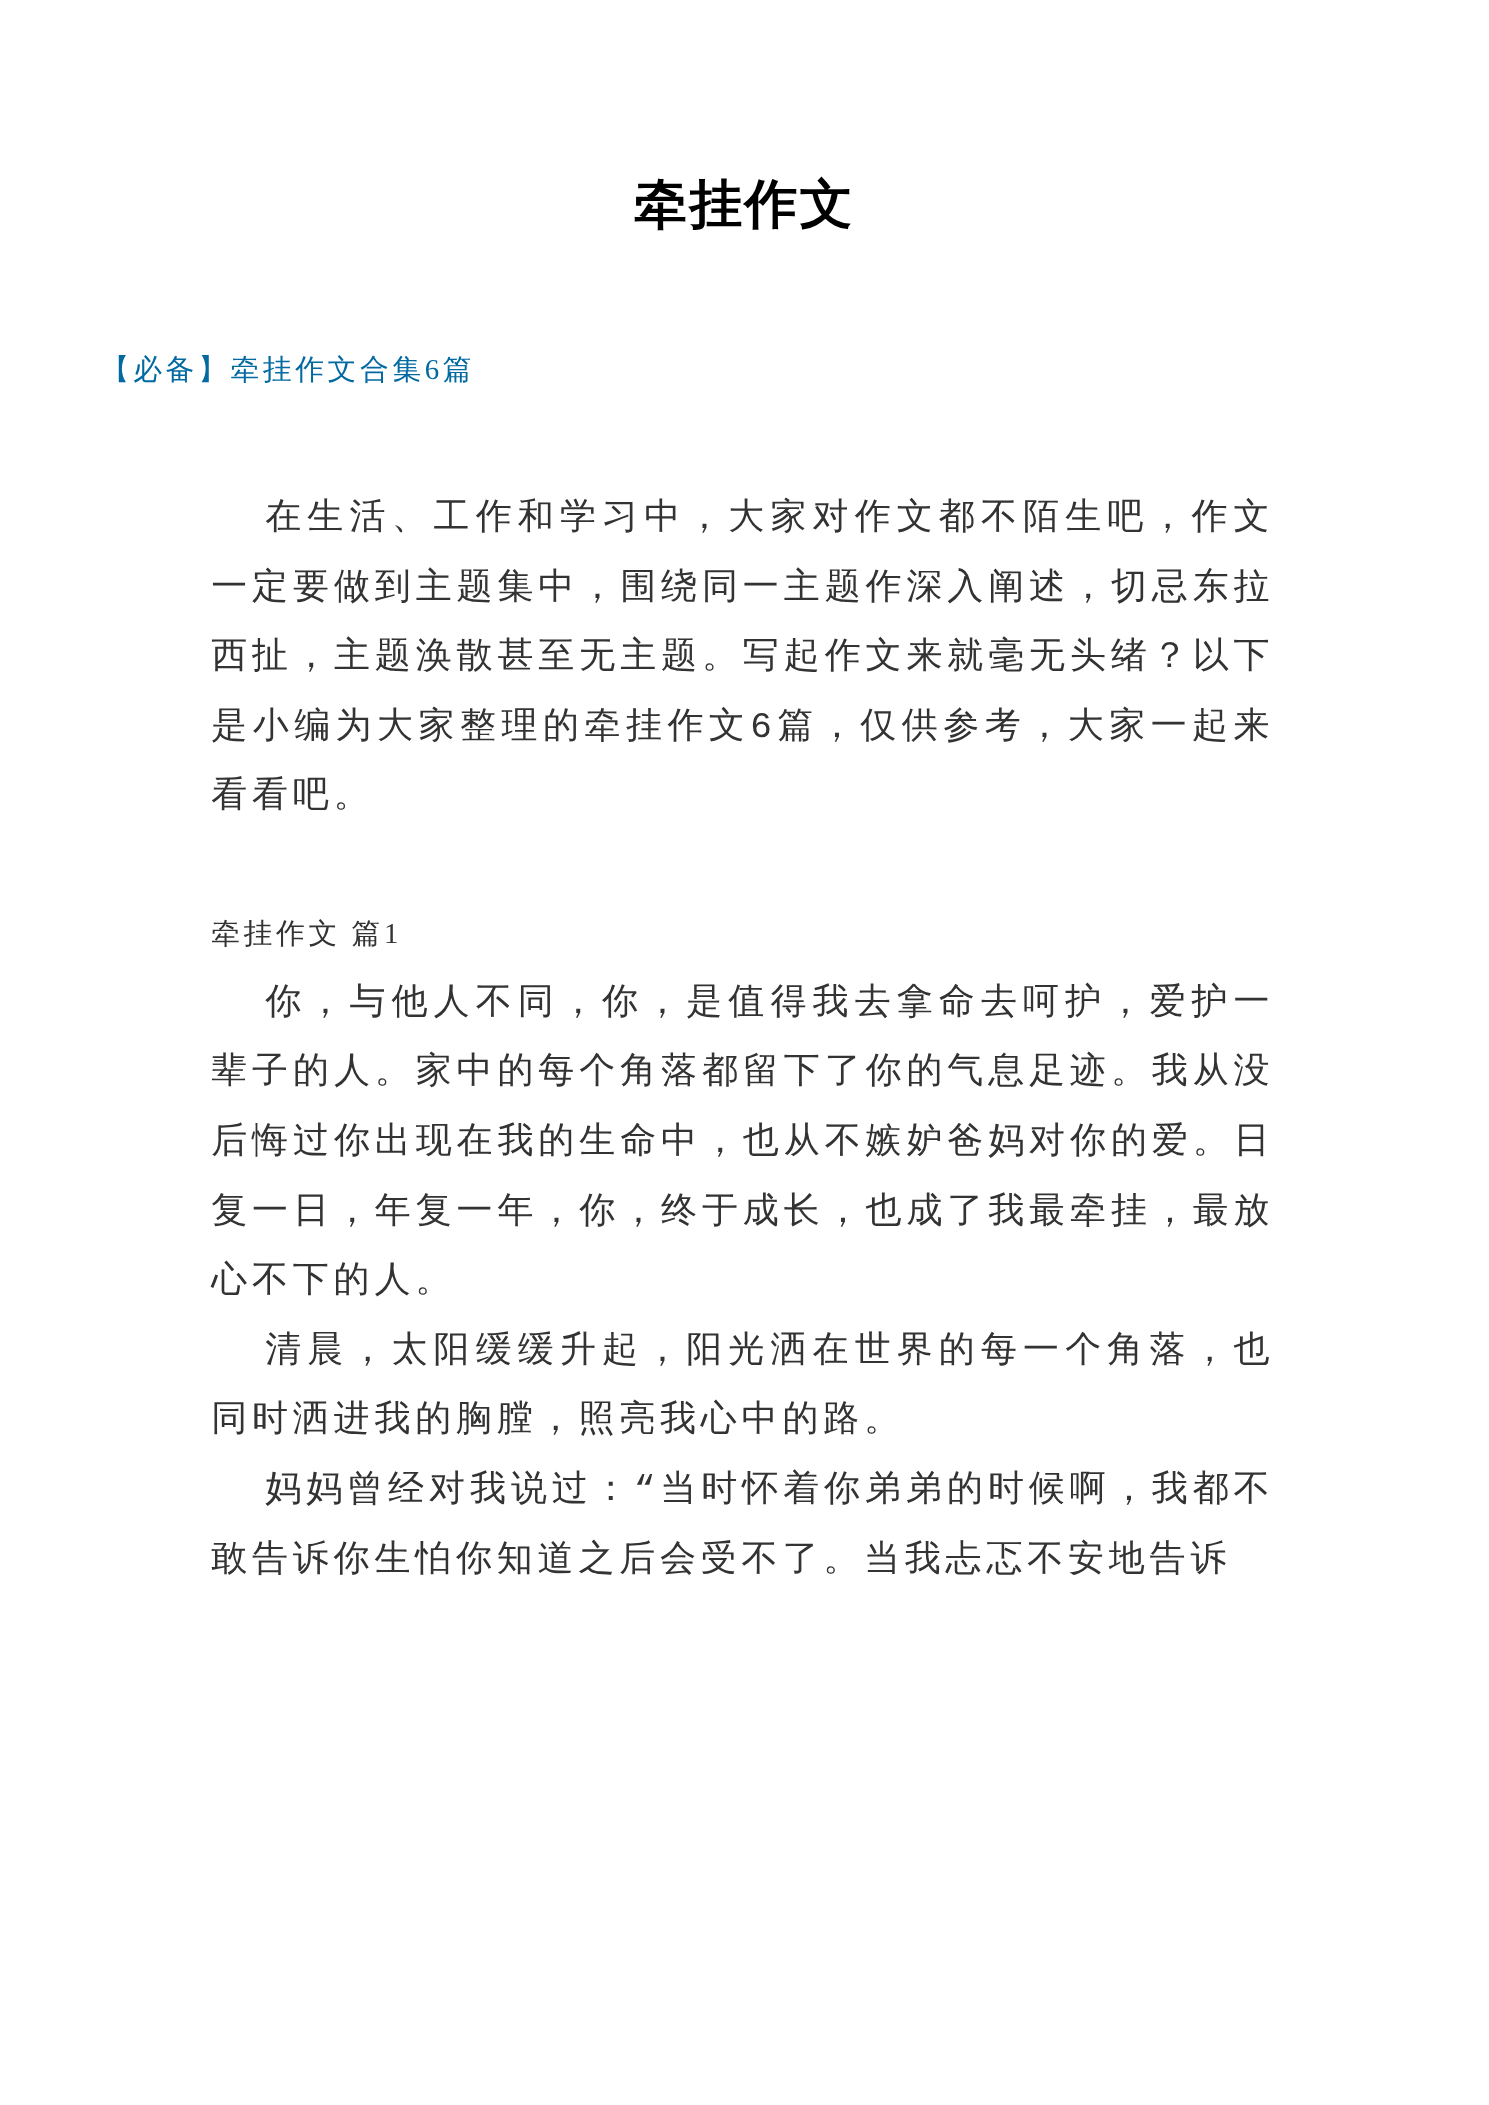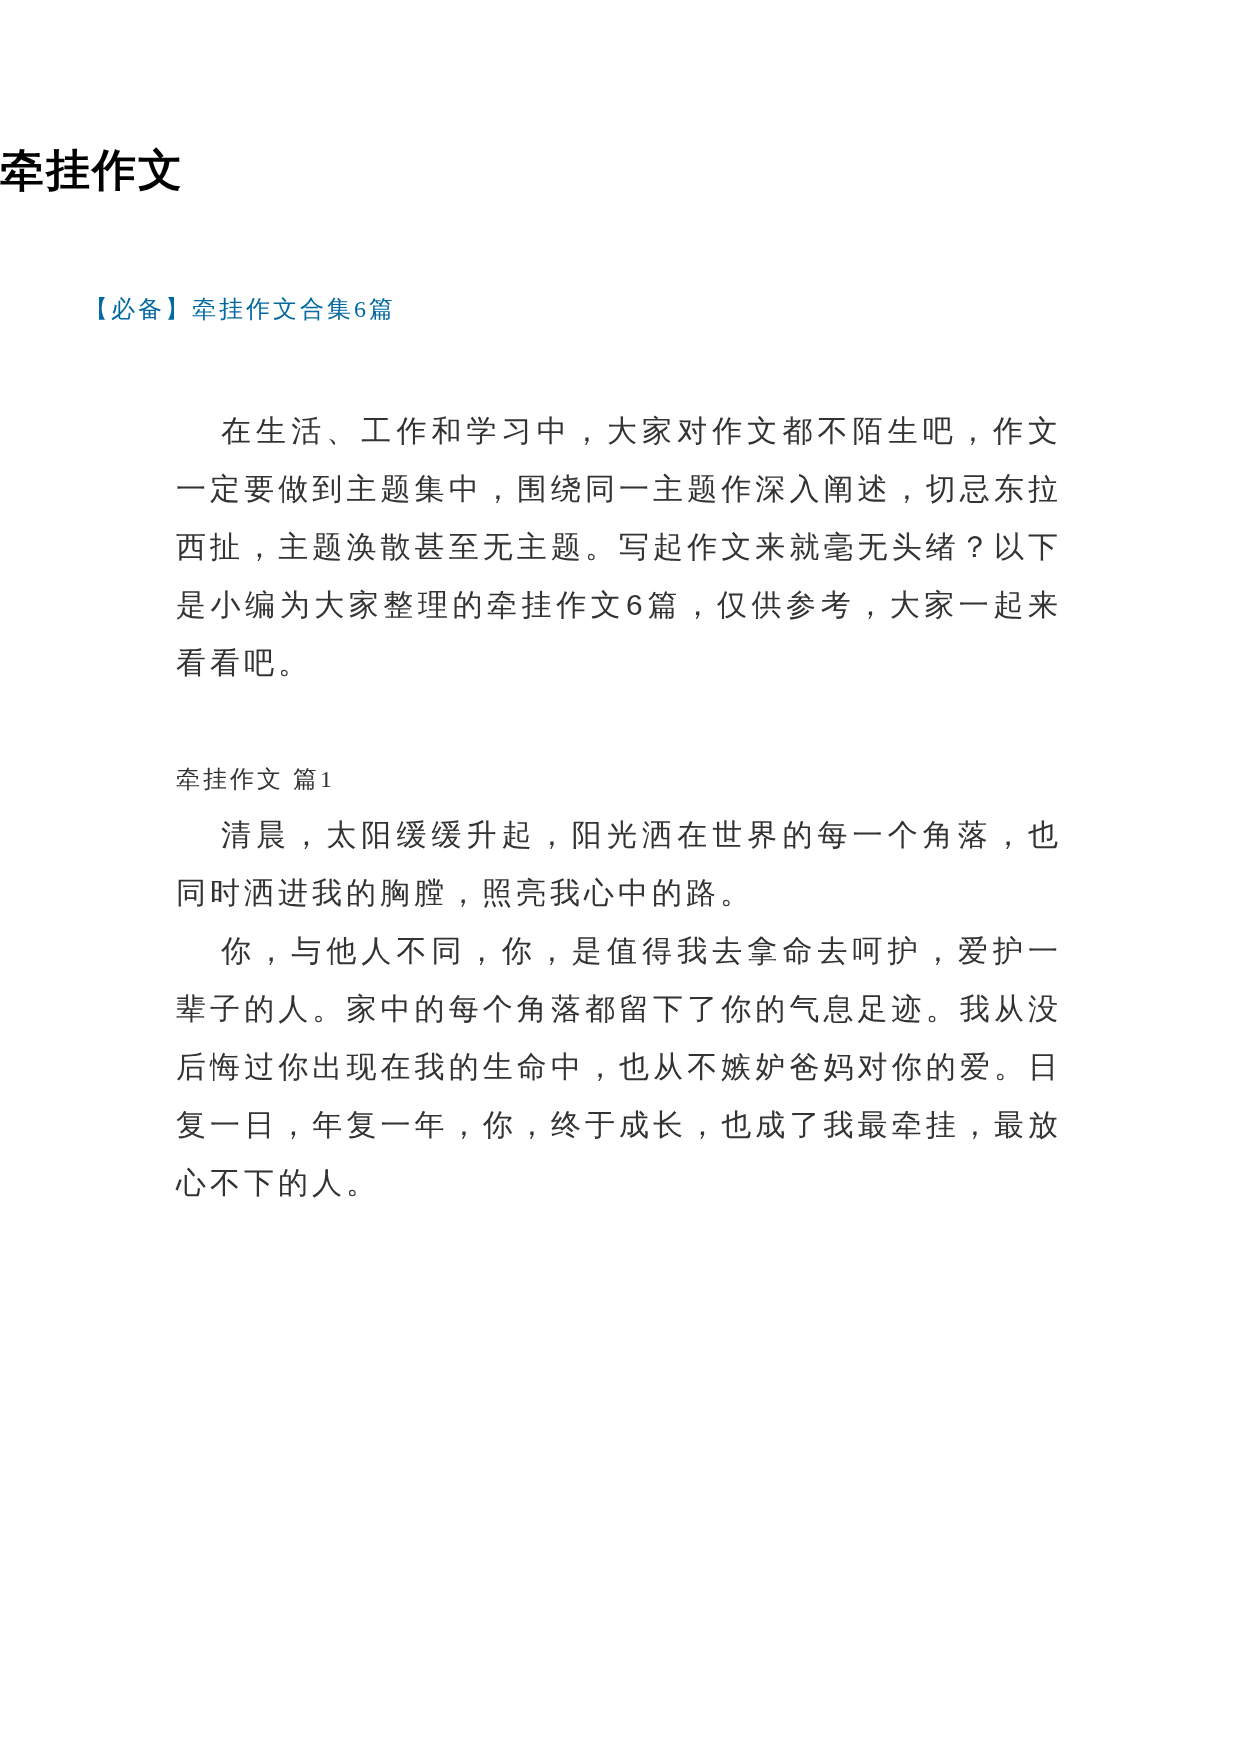--- a/index.html
+++ b/index.html
@@ -13,20 +13,21 @@
     height: 1754px;
     background: #ffffff;
     overflow: hidden;
     font-family: "Liberation Serif", "DejaVu Serif", serif;
     color: #333333;
   }
   .doc-title {
     margin: 0;
     padding-top: 138px;
     width: 1241px;
+    text-align: center;
     font-size: 44px;
     line-height: 66px;
     font-weight: bold;
     color: #000000;
     letter-spacing: 2px;
   }
   .subtitle {
     margin: 80px 0 0 84px;
     width: 886px;
     font-size: 24px;
@@ -68,18 +69,19 @@
 
 <div class="page">
   <h1 class="doc-title">牵挂作文</h1>
 
   <p class="subtitle">【必备】牵挂作文合集6篇</p>
 
   <p class="body-par intro indent">在生活、工作和学习中，大家对作文都不陌生吧，作文一定要做到主题集中，围绕同一主题作深入阐述，切忌东拉西扯，主题涣散甚至无主题。写起作文来就毫无头绪？以下是小编为大家整理的牵挂作文6篇，仅供参考，大家一起来看看吧。</p>
 
   <h2 class="section-heading">牵挂作文 篇1</h2>
 
+  <p class="body-par indent">你，与他人不同，你，是值得我去拿命去呵护，爱护一辈子的人。家中的每个角落都留下了你的气息足迹。我从没后悔过你出现在我的生命中，也从不嫉妒爸妈对你的爱。日复一日，年复一年，你，终于成长，也成了我最牵挂，最放心不下的人。</p>
+
   <p class="body-par indent">清晨，太阳缓缓升起，阳光洒在世界的每一个角落，也同时洒进我的胸膛，照亮我心中的路。</p>
 
-  <p class="body-par indent">你，与他人不同，你，是值得我去拿命去呵护，爱护一辈子的人。家中的每个角落都留下了你的气息足迹。我从没后悔过你出现在我的生命中，也从不嫉妒爸妈对你的爱。日复一日，年复一年，你，终于成长，也成了我最牵挂，最放心不下的人。</p>
 
-
+  <p class="body-par indent">妈妈曾经对我说过：“当时怀着你弟弟的时候啊，我都不敢告诉你生怕你知道之后会受不了。当我忐忑不安地告诉</p>
 </div>
 
 </body></html>

